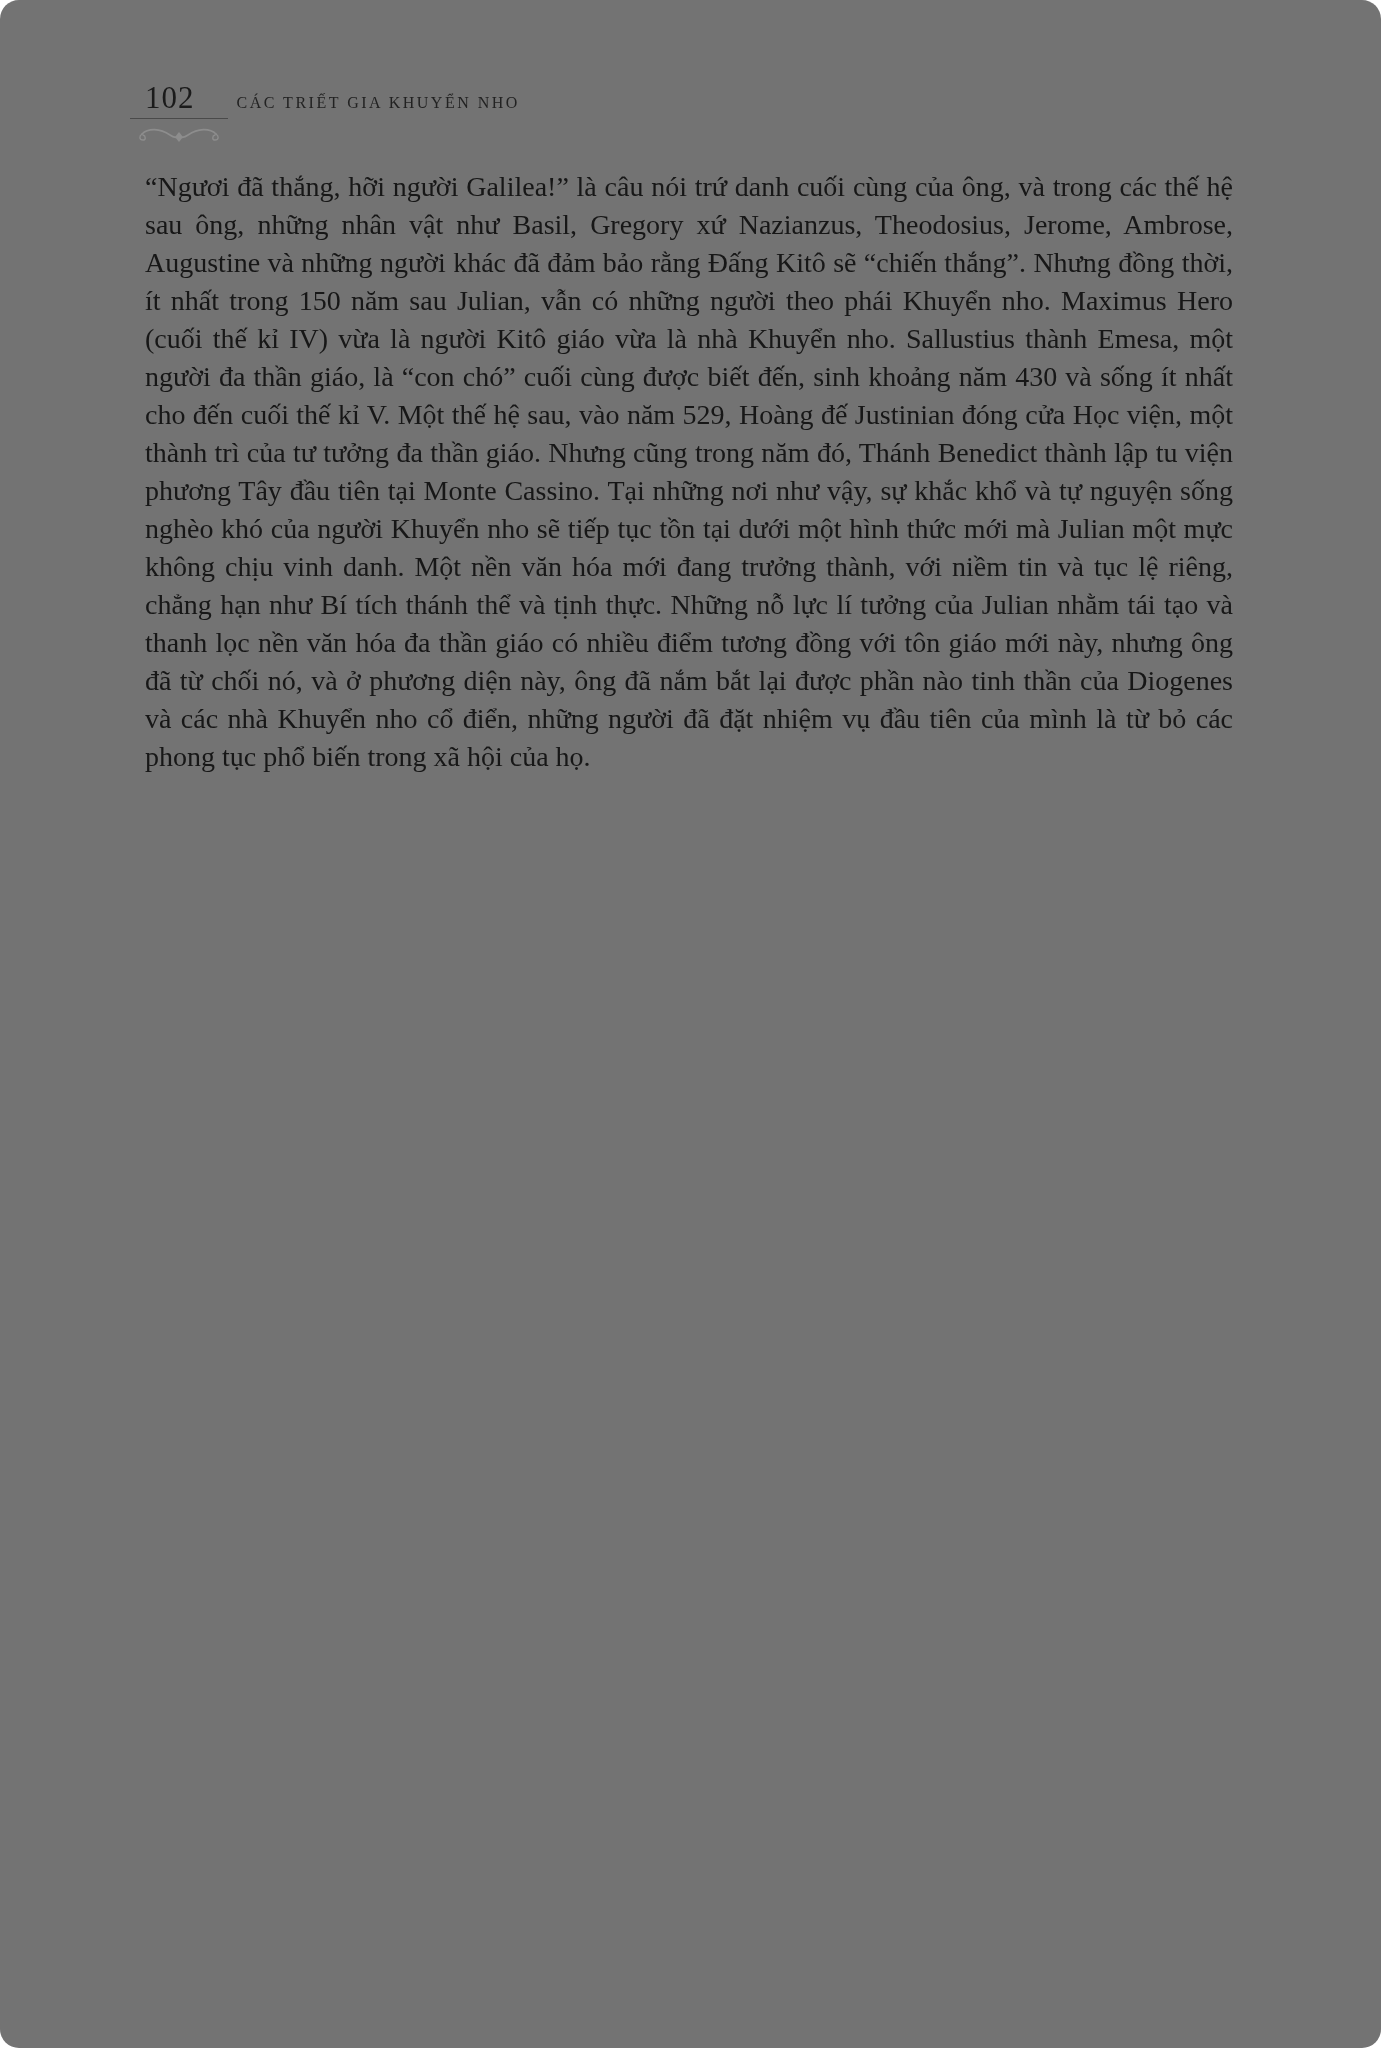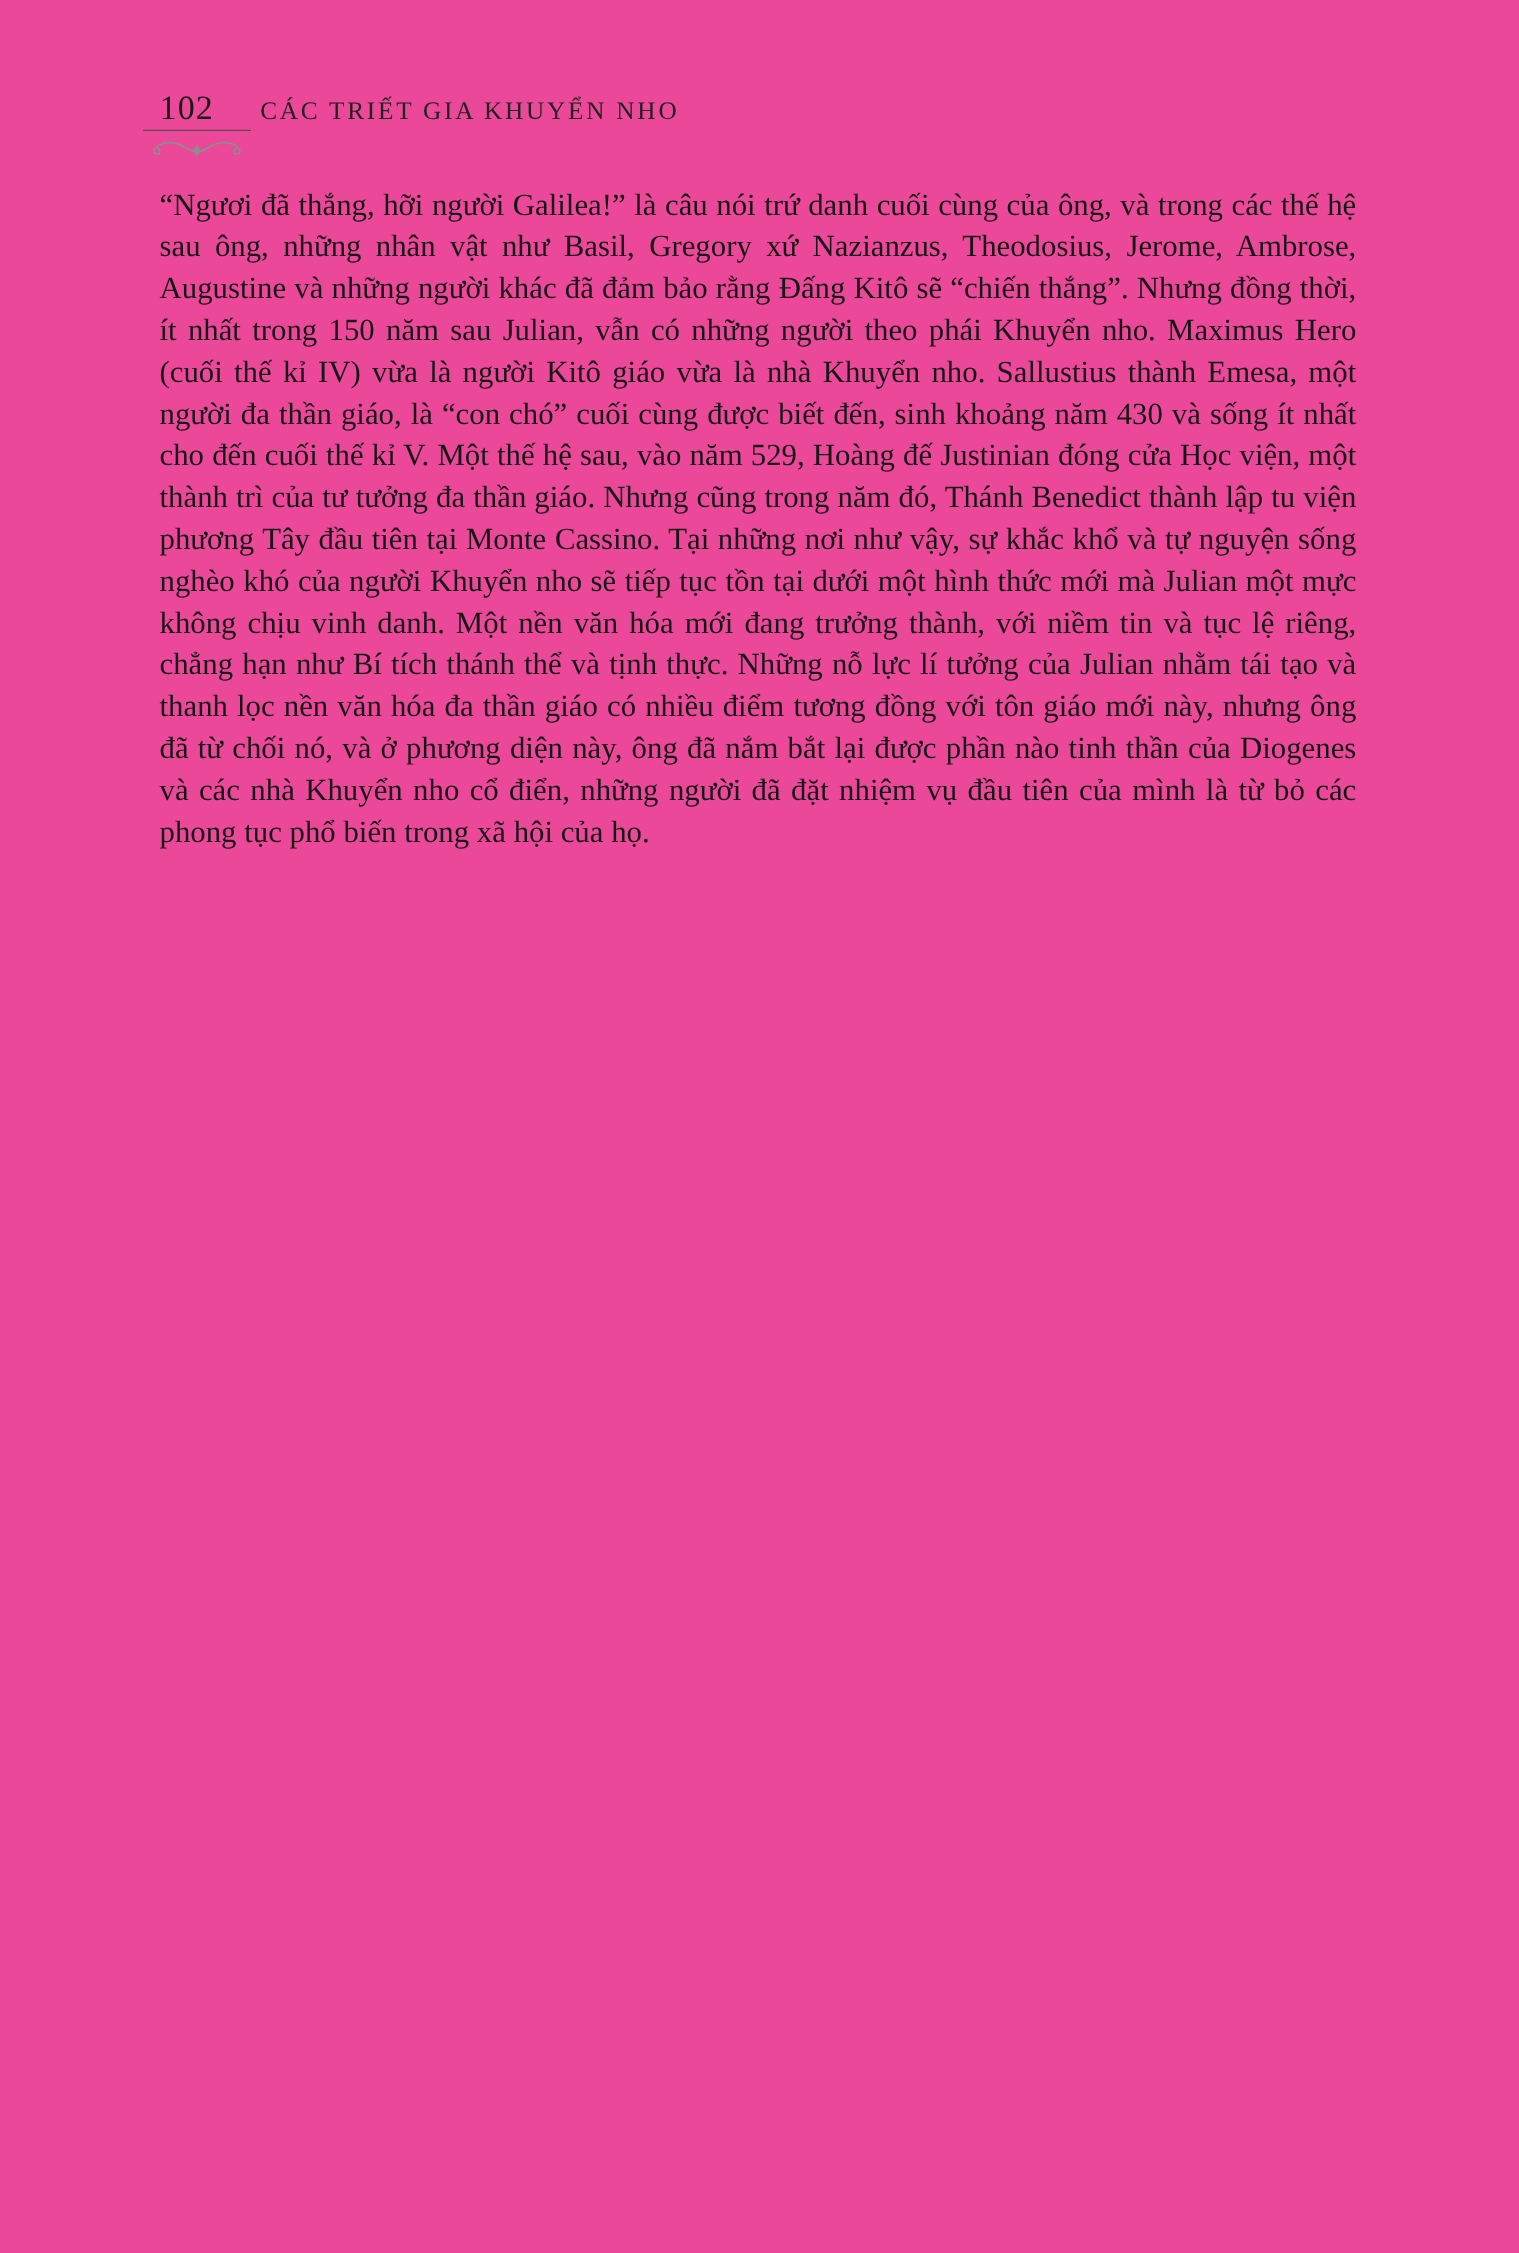--- a/index.html
+++ b/index.html
@@ -4,42 +4,43 @@
 <style>
   html, body {
     margin: 0;
     padding: 0;
     background: #ffffff;
   }
   .book-page {
     position: relative;
     width: 1381px;
     height: 2048px;
-    background: #ec4899;
+    background: #737373;
     font-family: "Liberation Serif", "DejaVu Serif", serif;
     color: #1b1b1b;
     overflow: hidden;
+    border-radius: 19px;
   }
   .page-header {
     position: absolute;
     top: 80px;
     left: 145px;
     right: 148px;
     display: flex;
     align-items: baseline;
   }
   .page-number {
     font-size: 31px;
     font-weight: 400;
     letter-spacing: 1px;
     color: #1b1b1b;
   }
   .running-title {
     margin-left: 42px;
-    font-size: 23px;
+    font-size: 16px;
     letter-spacing: 2.5px;
     color: #222222;
   }
   .header-rule {
     position: absolute;
     top: 118px;
     left: 130px;
     width: 98px;
     height: 0;
     border-top: 1.5px solid #4a4a4a;

